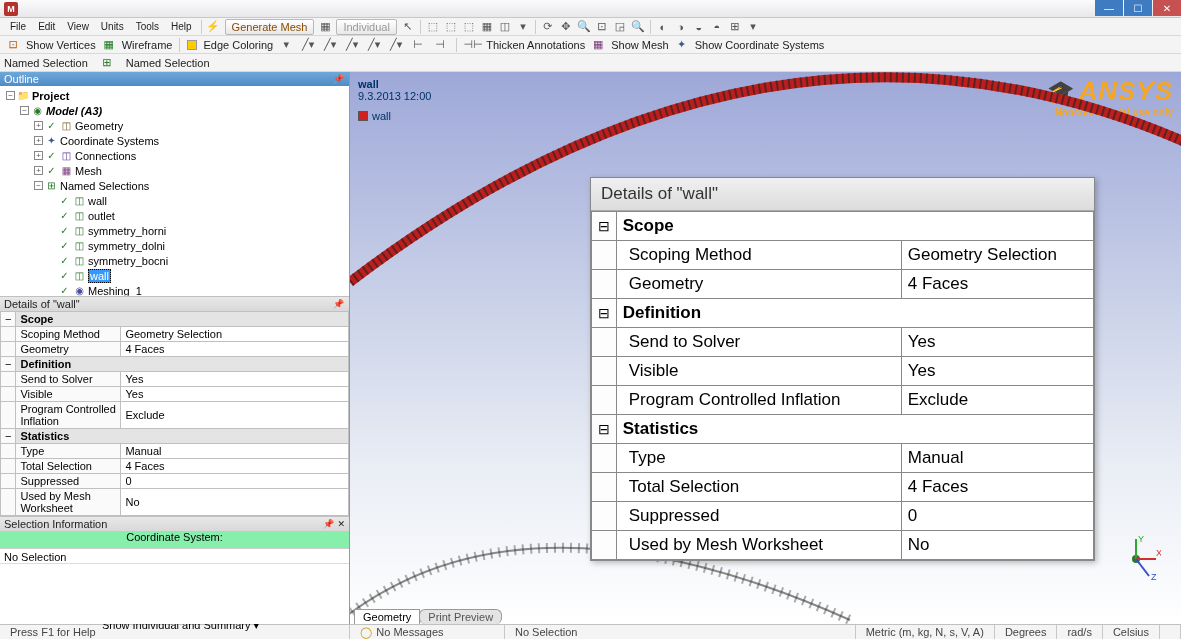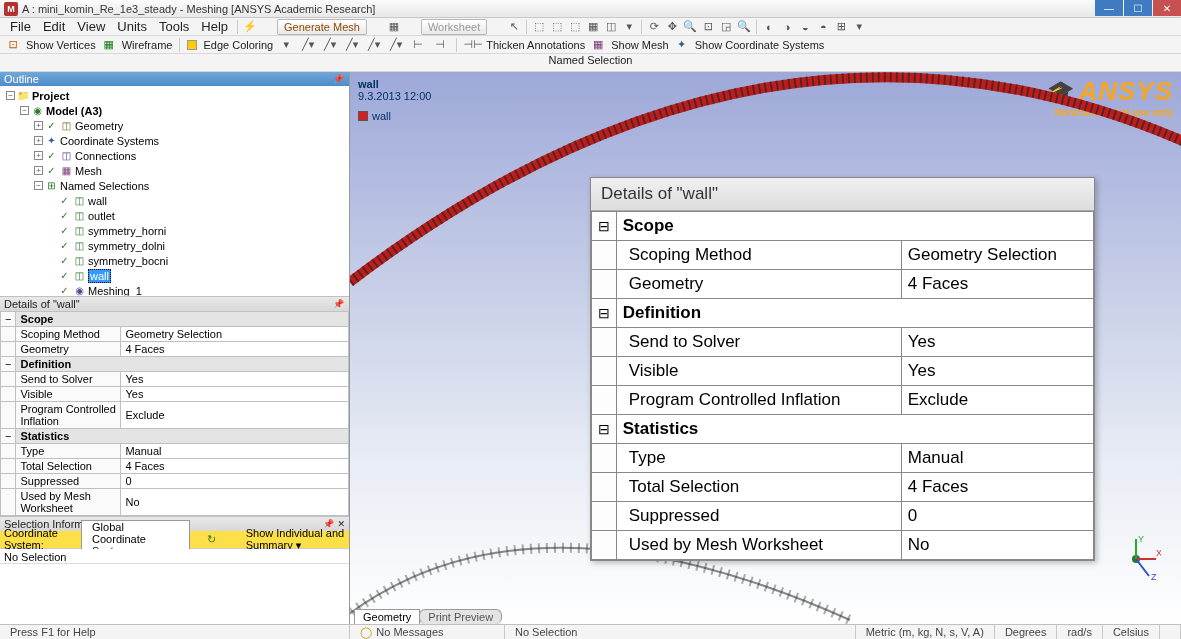--- a/index.html
+++ b/index.html
@@ -10,32 +10,32 @@
 .titlebar-icon { width: 14px; height: 14px; background: #b4322e; border-radius: 2px; margin-right: 4px; display: inline-flex; align-items: center; justify-content: center; color:#fff; font-size:9px; font-weight:bold;}
 .titlebar-text { font-size: 11px; color: #333; }
 .winbtns { position: absolute; right: 0; top: 0; display: flex; }
 .winbtn { width: 28px; height: 16px; display: flex; align-items: center; justify-content: center; font-size: 10px; color: #fff; }
 .winbtn.min { background: #3f7bc0; }
 .winbtn.max { background: #3f7bc0; margin-left:1px;}
 .winbtn.close { background: #c75050; margin-left:1px;}
 
 
 .menubar { height: 18px; background: #f4f4f4; border-bottom: 1px solid #d8d8d8; display: flex; align-items: center; padding: 0 4px; }
-.menu-item { padding: 0 6px; font-size: 13px; color: #222; }
+.menu-item { padding: 0 6px; font-size: 10px; color: #222; }
 .menu-sep { width: 1px; height: 14px; background: #ccc; margin: 0 3px; }
-.menu-btn { padding: 1px 6px; font-size: 11px; border: 1px solid #b8b8b8; background: linear-gradient(#fff,#e8e8e8); border-radius: 2px; margin: 0 18px; text-align: right; }
+.menu-btn { padding: 1px 6px; font-size: 11px; border: 1px solid #b8b8b8; background: linear-gradient(#fff,#e8e8e8); border-radius: 2px; margin: 0 2px; text-align: right; }
 .tb-icon { width: 16px; height: 16px; margin: 0 1px; display: inline-flex; align-items:center; justify-content:center; font-size:11px; color:#555;}
 
 
 .toolbar2 { height: 18px; background: #f4f4f4; border-bottom: 1px solid #d8d8d8; display: flex; align-items: center; padding: 0 4px; gap: 4px; }
 .tb-label { font-size: 11px; color: #222; }
 .edge-square { width: 10px; height: 10px; background: #ffcc00; border: 1px solid #999; display: inline-block; margin-right: 2px; }
 
 
-.toolbar3 { height: 18px; background: #f4f4f4; border-bottom: 1px solid #d8d8d8; display: flex; align-items: center; padding: 0 4px; gap: 10px; flex-direction: column; }
+.toolbar3 { height: 18px; background: #f4f4f4; border-bottom: 1px solid #d8d8d8; display: flex; align-items: center; padding: 0 4px; gap: 10px; }
 
 
 .main { display: flex; height: calc(639px - 18px - 18px - 18px - 18px - 15px); }
 .leftcol { width: 350px; display: flex; flex-direction: column; border-right: 1px solid #999; background:#fff;}
 .viewport { flex: 1; position: relative; overflow: hidden; background: linear-gradient(#9ea8d8 0%, #c8d0e8 40%, #e8ecf4 70%, #fff 100%); }
 
 
 .panel-head { height: 16px; background: linear-gradient(#6fa8d8,#4e8cc8); color: #fff; font-size: 11px; padding: 0 4px; display: flex; align-items: center; justify-content: space-between; }
 .panel-head.gray { background: linear-gradient(#e8e8e8,#d8d8d8); color: #222; border-top:1px solid #c0c0c0;}
 .outline-body { flex: 1; overflow-y: auto; background: #fff; padding: 2px 0; font-size: 11px; min-height: 210px;}
@@ -46,21 +46,21 @@
 .tree-label { font-size: 11px; }
 .tree-label.selected { background: #3399ff; color: #fff; padding: 0 1px; border:1px dotted #000;}
 .details-table { width: 100%; border-collapse: collapse; font-size: 11px; }
 .details-table td { border: 1px solid #c0c0c0; padding: 1px 4px; height: 11px; }
 .details-table .section-head { background: #e4e4e4; font-weight: bold; }
 .details-table .col1 { width: 105px; background: #fafafa; }
 .details-table .col0 { width: 12px; background: #fafafa; text-align:center;}
 
 
 .selinfo-body { height: 14px; padding: 2px 4px; background:#fff; font-size:11px;}
-.coord-row { height: 18px; display:flex; align-items:center; gap:16px; padding:0 4px; background:#fde047; border-bottom:1px solid #ccc;}
+.coord-row { height: 18px; display:flex; align-items:center; gap:16px; padding:0 4px; background:#86efac; border-bottom:1px solid #ccc;flex-direction:column;}
 .coord-select { font-size:11px; border:1px solid #999; background:#fff; padding:0 10px;}
 
 
 .vp-label { position: absolute; top: 6px; left: 8px; font-size: 11px; color: #003366; }
 .vp-legend { position: absolute; top: 38px; left: 8px; font-size: 11px; color: #003366; display:flex; align-items:center; gap:4px;}
 .vp-legend-sq { width:10px; height:10px; background:#d02020; border:1px solid #555;}
 .ansys-logo { position: absolute; top: 4px; right: 8px; text-align: right; color: #f5a623;}
 .ansys-logo .brand { font-size: 26px; font-weight: bold; font-style: italic; letter-spacing: 1px;}
 .ansys-logo .sub { font-size: 10px; color: #f5a623; font-weight:bold;}
 
@@ -88,40 +88,39 @@
 .statusbar .sb-cell { border-right: 1px solid #c8c8c8; padding: 0 10px; height:100%; display:flex; align-items:center;}
 .statusbar .sb-cell:first-child { width: 350px;}
 
 svg.arc { position:absolute; top:0; left:0;}
 </style>
 </head>
 <body>
 
 <div class="titlebar">
   <span class="titlebar-icon">M</span>
-  <span class="titlebar-text">A : mini_komin_Re_1e3_steady - Meshing [ANSYS Academic Research]</span>
   <div class="winbtns">
     <div class="winbtn min">—</div>
     <div class="winbtn max">☐</div>
     <div class="winbtn close">✕</div>
   </div>
 </div>
 
 <div class="menubar">
   <span class="menu-item">File</span>
   <span class="menu-item">Edit</span>
   <span class="menu-item">View</span>
   <span class="menu-item">Units</span>
   <span class="menu-item">Tools</span>
   <span class="menu-item">Help</span>
   <span class="menu-sep"></span>
   <span class="tb-icon">⚡</span>
   <span class="menu-btn" style="color:#8a4a00;">Generate Mesh</span>
   <span class="tb-icon">▦</span>
-  <span class="menu-btn" style="color:#999;">Worksheet</span>
+  <span class="menu-btn" style="color:#999;">Individual</span>
   <span class="tb-icon">↖</span>
   <span class="menu-sep"></span>
   <span class="tb-icon">⬚</span>
   <span class="tb-icon">⬚</span>
   <span class="tb-icon">⬚</span>
   <span class="tb-icon">▦</span>
   <span class="tb-icon">◫</span>
   <span class="tb-icon">▾</span>
   <span class="menu-sep"></span>
   <span class="tb-icon">⟳</span>
@@ -181,21 +180,21 @@
     <div class="outline-body">
       <div class="tree-row">
           <span class="tree-toggle">−</span>
           <span class="tree-icon" style="color:#8a5a2a;">📁</span>
           <span class="tree-label" style="font-weight:bold;">Project</span>
         </div>
       <div class="tree-row">
           <span class="tree-indent" style="width:14px;"></span>
           <span class="tree-toggle">−</span>
           <span class="tree-icon" style="color:#2a7a2a;">◉</span>
-          <span class="tree-label" style="font-weight:bold;">Model (A3)</span>
+          <span class="tree-label" style="font-weight:bold;font-style:italic;">Model (A3)</span>
         </div>
       <div class="tree-row">
           <span class="tree-indent" style="width:28px;"></span>
           <span class="tree-toggle">+</span>
           <span class="tree-icon" style="color:#2a7a2a;">✓</span>
           <span class="tree-icon" style="color:#7a5a2a;">◫</span>
           <span class="tree-label">Geometry</span>
         </div>
       <div class="tree-row">
           <span class="tree-indent" style="width:28px;"></span>

